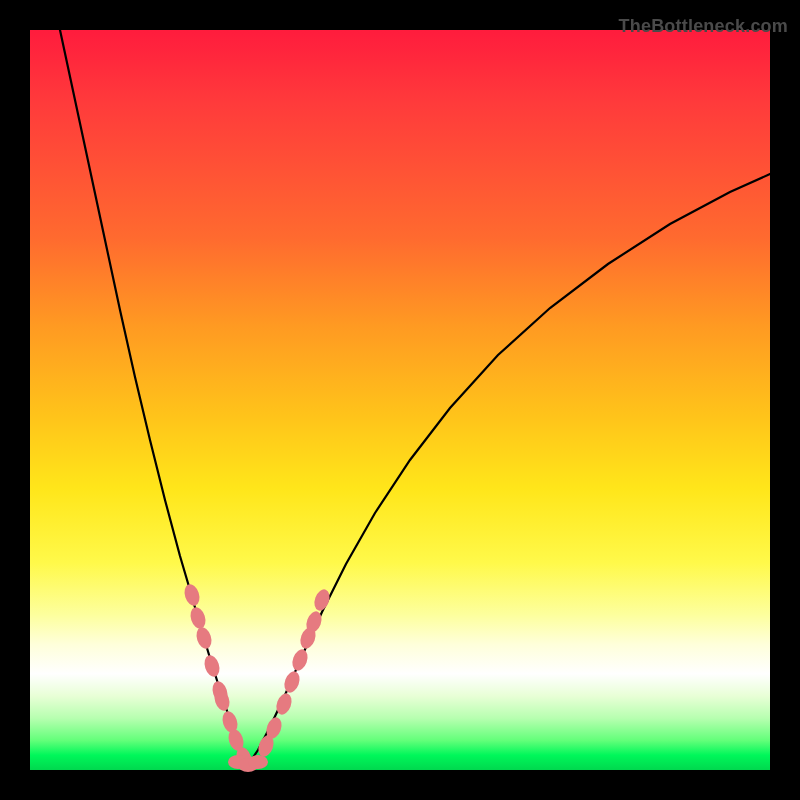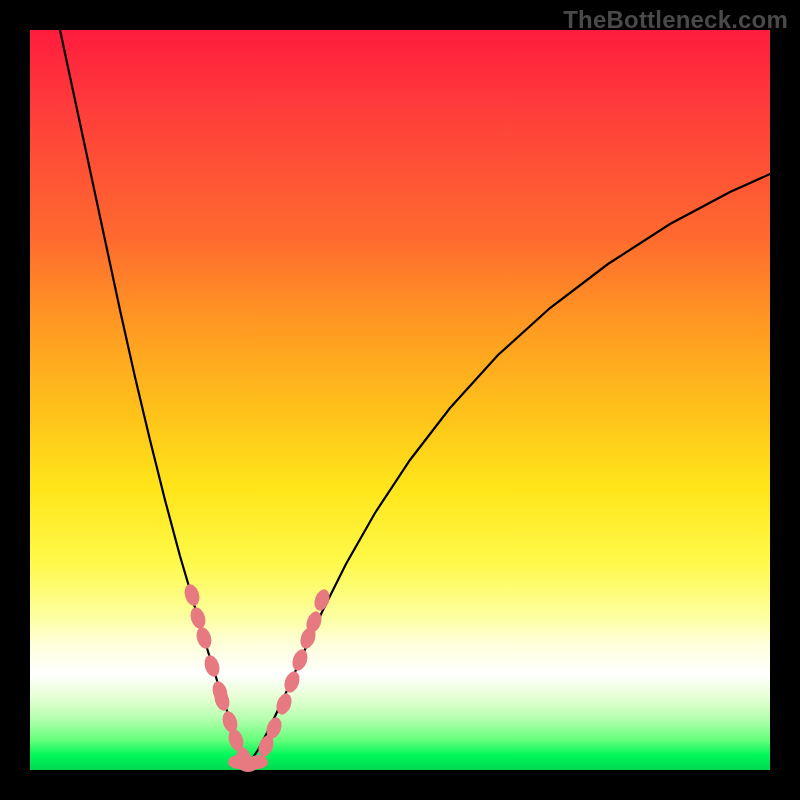--- a/index.html
+++ b/index.html
@@ -38,24 +38,24 @@
       #ffffff 87%,
       #e8ffd6 90%,
       #b7ffb0 93%,
       #63ff7a 96%,
       #00f75a 98%,
       #00d84e 100%
     );
   }
   .watermark {
     position: absolute;
-    top: 6px;
+    top: 16px;
     right: 12px;
     color: #4a4a4a;
-    font-size: 24px;
+    font-size: 18px;
     font-weight: 600;
     letter-spacing: 0.2px;
     user-select: none;
   }
   svg.curves {
     position: absolute;
     left: 0;
     top: 0;
     width: 740px;
     height: 740px;

